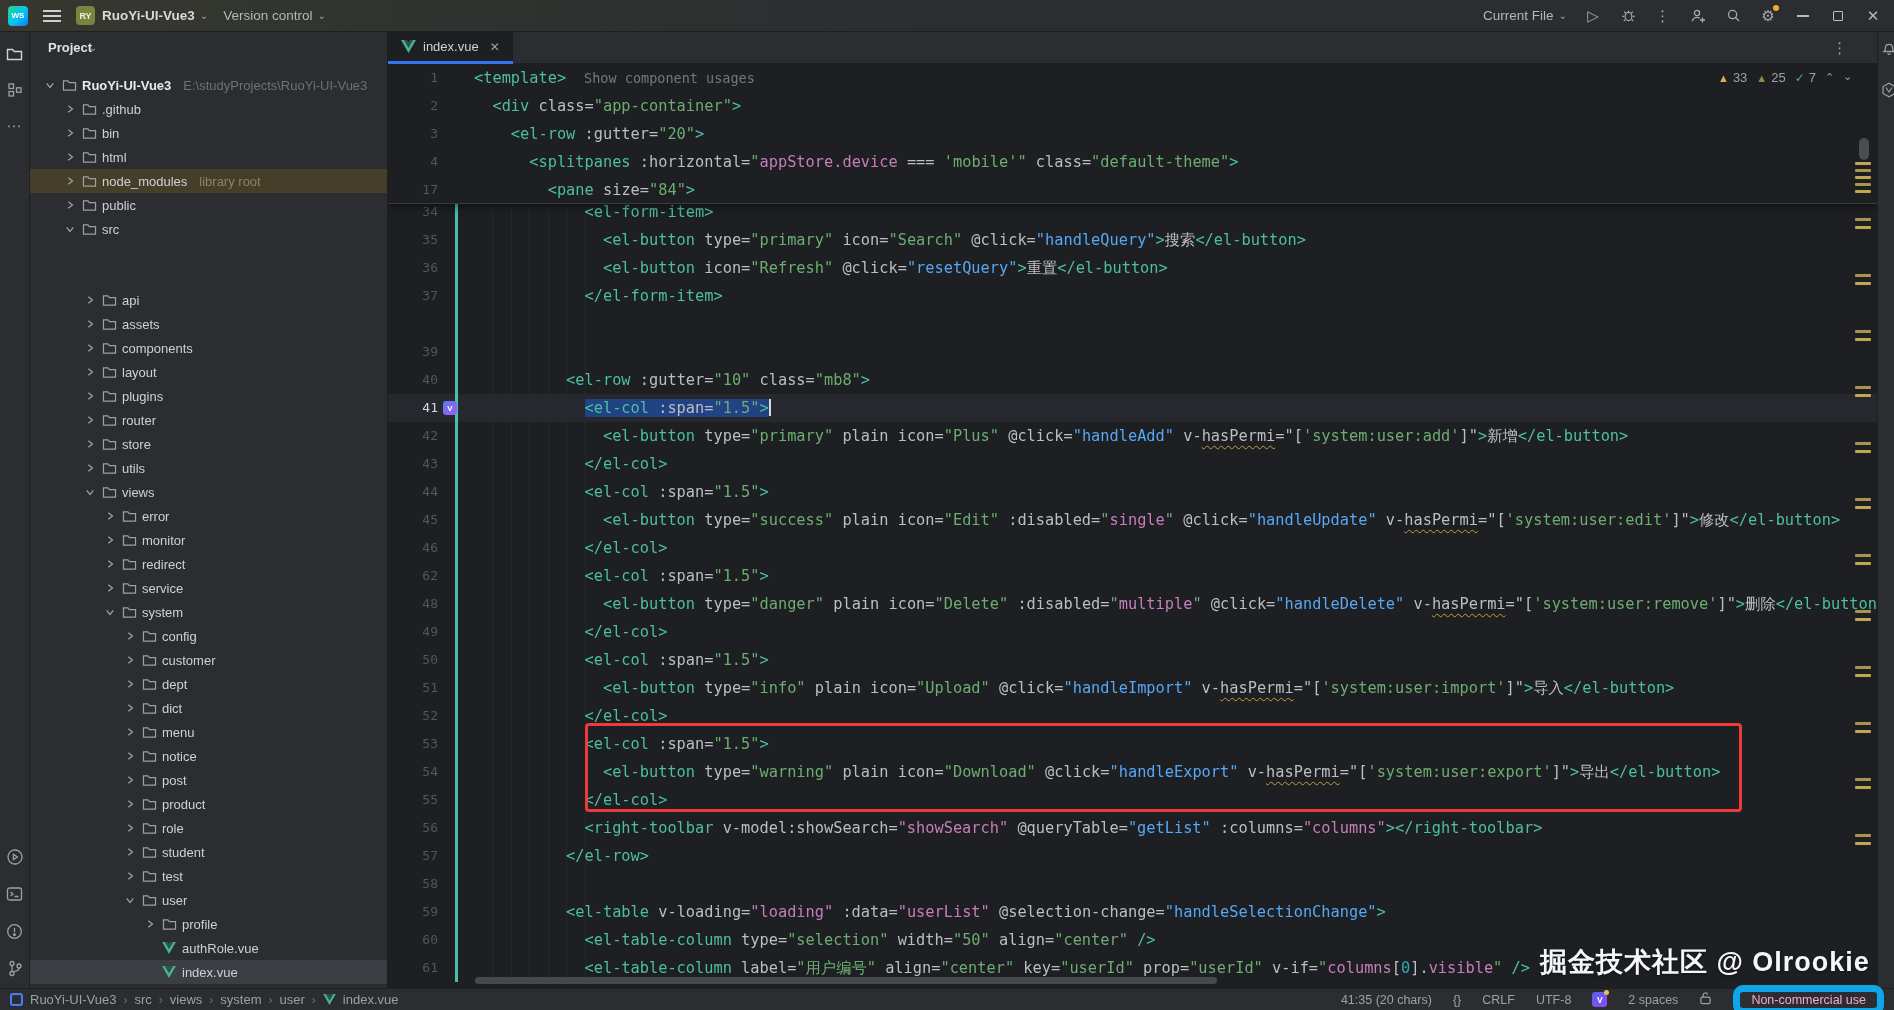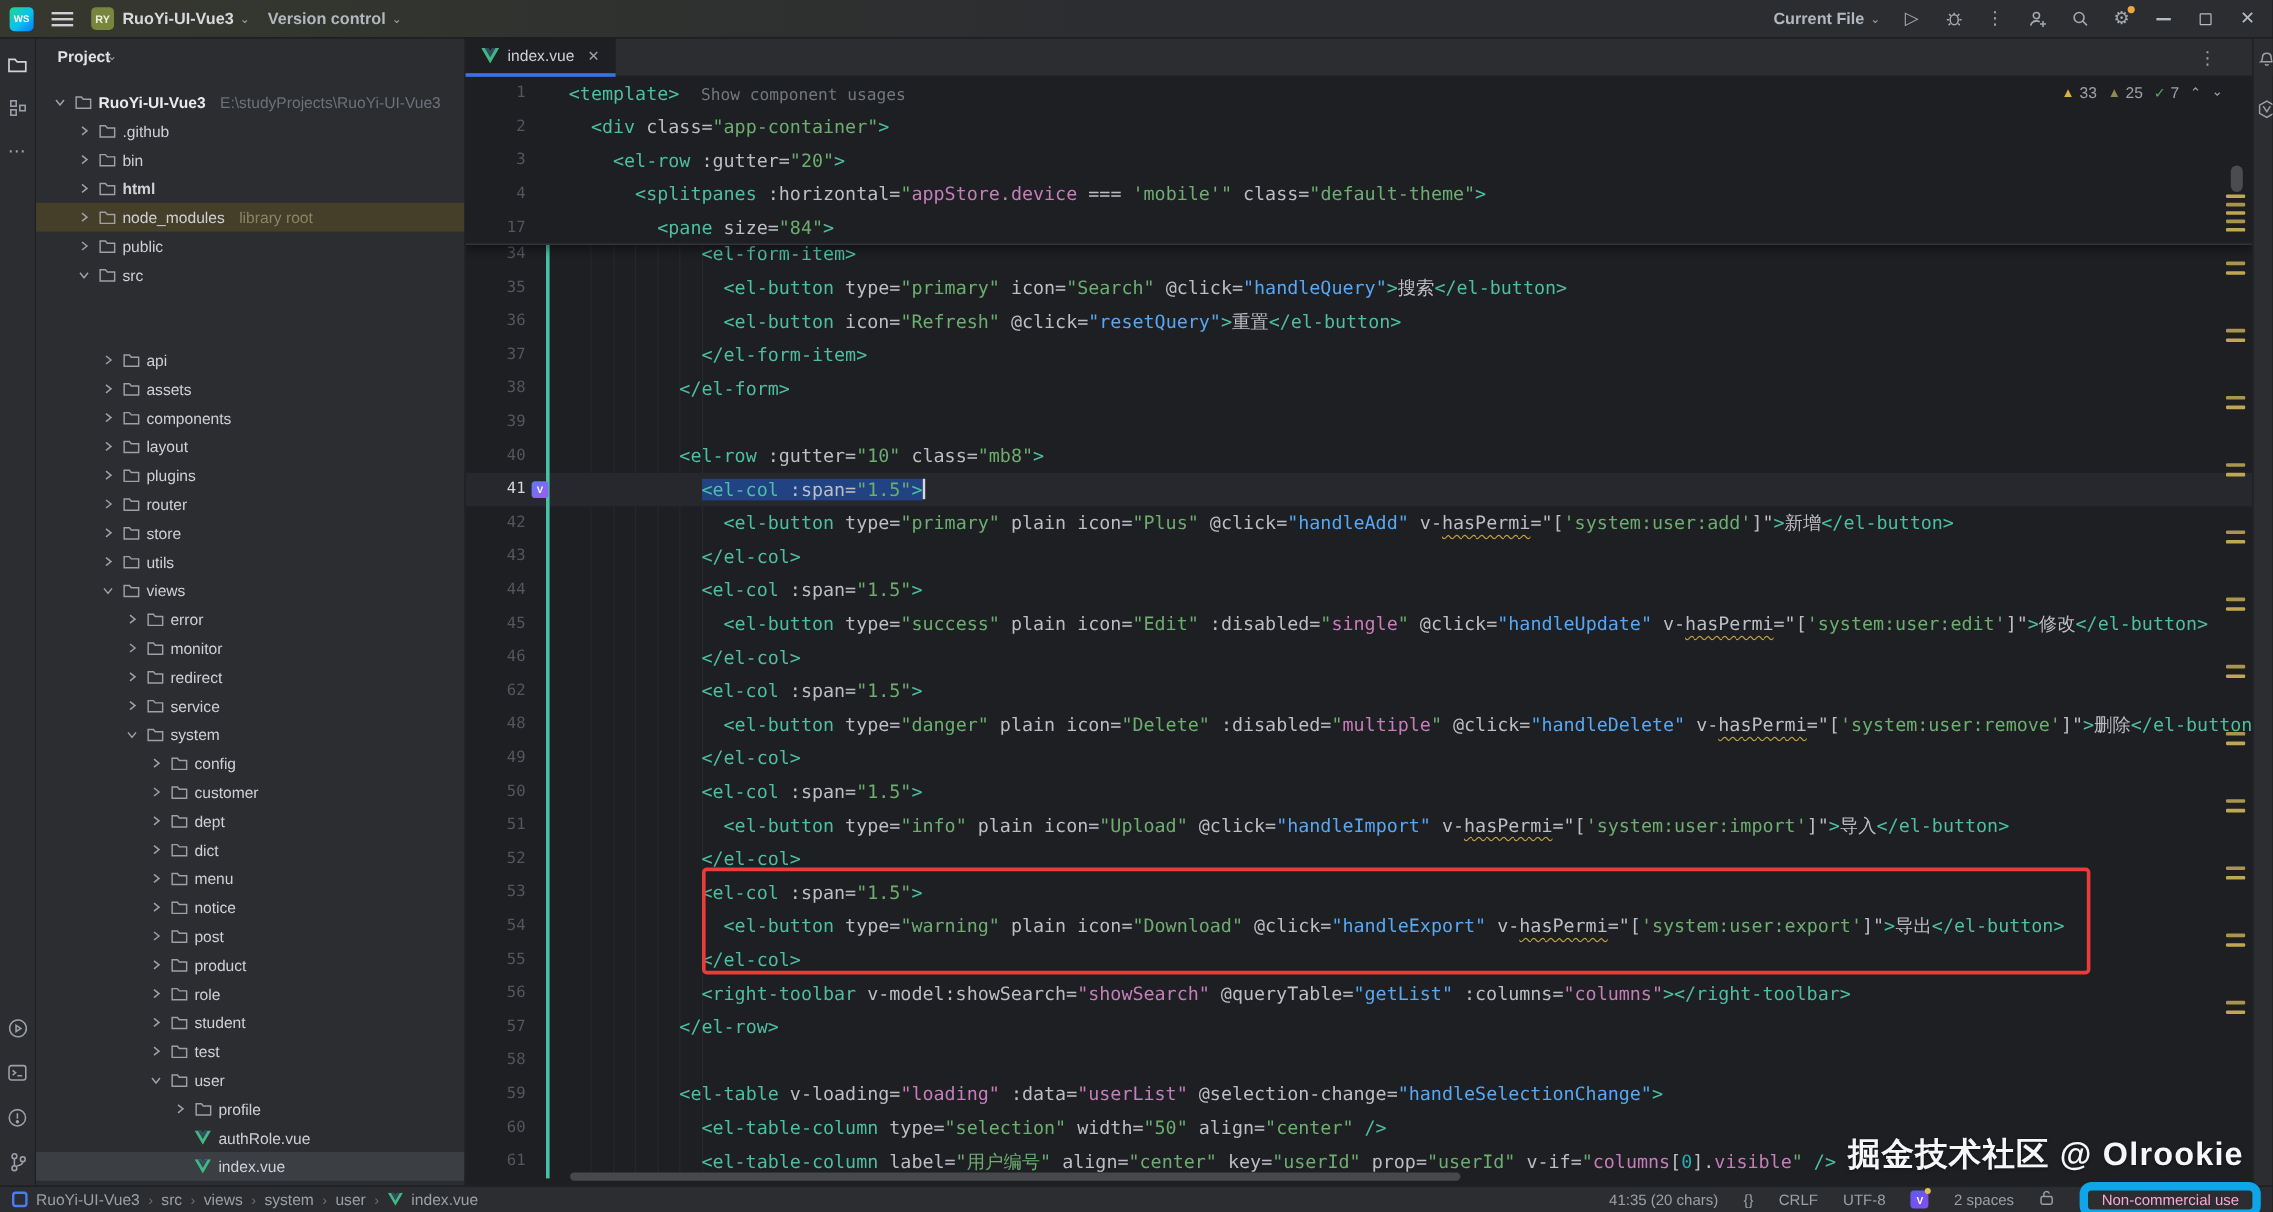--- a/index.html
+++ b/index.html
@@ -13,21 +13,21 @@
     border-bottom:1px solid #1e1f22; z-index:60; }
   .tb-left { display:flex; align-items:center; gap:15px; padding-left:8px; }
   .tb-right { margin-left:auto; display:flex; align-items:center; gap:17px; padding-right:12px; }
   .ws-logo { width:20px; height:20px; border-radius:4px; background:linear-gradient(135deg,#21d789,#07c3f2 55%,#087cfa);
     color:#fff; font-size:8px; font-weight:bold; display:flex; align-items:center; justify-content:center; }
   .hamburger { width:18px; height:12px; border-top:2px solid #ced0d6; border-bottom:2px solid #ced0d6; position:relative; }
   .hamburger::after { content:""; position:absolute; left:0; right:0; top:3px; height:2px; background:#ced0d6; }
   .ry-badge { width:19px; height:19px; border-radius:4px; background:#77853f; color:#eef0d8; font-size:9px;
     font-weight:bold; display:flex; align-items:center; justify-content:center; }
   .tb-text { font-size:13.5px; color:#d6d9de; font-weight:600; }
-  .tb-text.dim { color:#b3b7bf; font-weight:700;text-align:center; }
+  .tb-text.dim { color:#b3b7bf; font-weight:400;text-align:center; }
   .chev { font-size:10px; color:#9da0a8; margin-left:-9px; }
   .tb-icon { color:#a6a9b0; font-size:15px; line-height:1; display:flex; align-items:center; justify-content:center; width:18px; height:18px; }
   .gear-wrap { position:relative; }
   .gear-dot { position:absolute; top:-2px; right:-2px; width:6px; height:6px; border-radius:50%; background:#f2a63b; }
   .win-min { width:12px; height:2px; background:#b6bac2; }
   .win-max { width:10px; height:10px; border:1.6px solid #b6bac2; border-radius:1px; }
   .win-close { font-size:15px; color:#b6bac2; }
 
   
   .activity { position:absolute; left:0; top:32px; width:30px; bottom:22px; background:#2b2d30; border-right:1px solid #1e1f22; z-index:20; }
@@ -266,21 +266,21 @@
               <path d="M4 2.5l5 4-5 4" fill="none" stroke="#9da0a8" stroke-width="1.5"></path>
             </svg>
           </span>
           <span class="ticon">
             <svg width="15" height="13" viewBox="0 0 16 14">
               <path d="M1.5 2h4.7l1.7 2h6.6v8H1.5z" fill="none" stroke="#9da0a8" stroke-width="1.3"></path>
             </svg>
           </span>
           <span class="lbl">bin</span>
         </div>
-        <div class="trow" style="padding-left: 34px; font-weight: bold;">
+        <div class="trow" style="padding-left: 34px;">
           <span class="tchev ">
             <svg width="10" height="12" viewBox="0 0 12 13">
               <path d="M4 2.5l5 4-5 4" fill="none" stroke="#9da0a8" stroke-width="1.5"></path>
             </svg>
           </span>
           <span class="ticon">
             <svg width="15" height="13" viewBox="0 0 16 14">
               <path d="M1.5 2h4.7l1.7 2h6.6v8H1.5z" fill="none" stroke="#9da0a8" stroke-width="1.3"></path>
             </svg>
           </span>
@@ -783,24 +783,20 @@
         <span class="ln ">35</span>
         <span class="ctext"><span class="code">              </span><span class="code" style="display:inline-block"><span class="tk-g">&lt;el-button</span><span class="tk-a"> type=</span><span class="tk-s">"primary"</span><span class="tk-a"> icon=</span><span class="tk-s">"Search"</span><span class="tk-a"> @click=</span><span class="tk-b">"handleQuery"</span><span class="tk-g">&gt;</span><span class="tk-w">搜索</span><span class="tk-g">&lt;/el-button&gt;</span></span></span>
       </div>
       <div class="crow" style="top:50px">
         <span class="ln ">36</span>
         <span class="ctext"><span class="code">              </span><span class="code" style="display:inline-block"><span class="tk-g">&lt;el-button</span><span class="tk-a"> icon=</span><span class="tk-s">"Refresh"</span><span class="tk-a"> @click=</span><span class="tk-b">"resetQuery"</span><span class="tk-g">&gt;</span><span class="tk-w">重置</span><span class="tk-g">&lt;/el-button&gt;</span></span></span>
       </div>
       <div class="crow" style="top:78px">
         <span class="ln ">37</span>
         <span class="ctext"><span class="code">            </span><span class="code" style="display:inline-block"><span class="tk-g">&lt;/el-form-item&gt;</span></span></span>
-      </div>
-      <div class="crow" style="top:106px">
-        <span class="ln ">38</span>
-        <span class="ctext"><span class="code">          </span><span class="code" style="display:inline-block"><span class="tk-g">&lt;/el-form&gt;</span></span></span>
       </div>
       <div class="crow" style="top:134px">
         <span class="ln ">39</span>
         <span class="ctext"><span class="code"></span><span class="code" style="display:inline-block"></span></span>
       </div>
       <div class="crow" style="top:162px">
         <span class="ln ">40</span>
         <span class="ctext"><span class="code">          </span><span class="code" style="display:inline-block"><span class="tk-g">&lt;el-row</span><span class="tk-a"> :gutter=</span><span class="tk-s">"10"</span><span class="tk-a"> class=</span><span class="tk-s">"mb8"</span><span class="tk-g">&gt;</span></span></span>
       </div>
       <div class="crow" style="top:190px">

